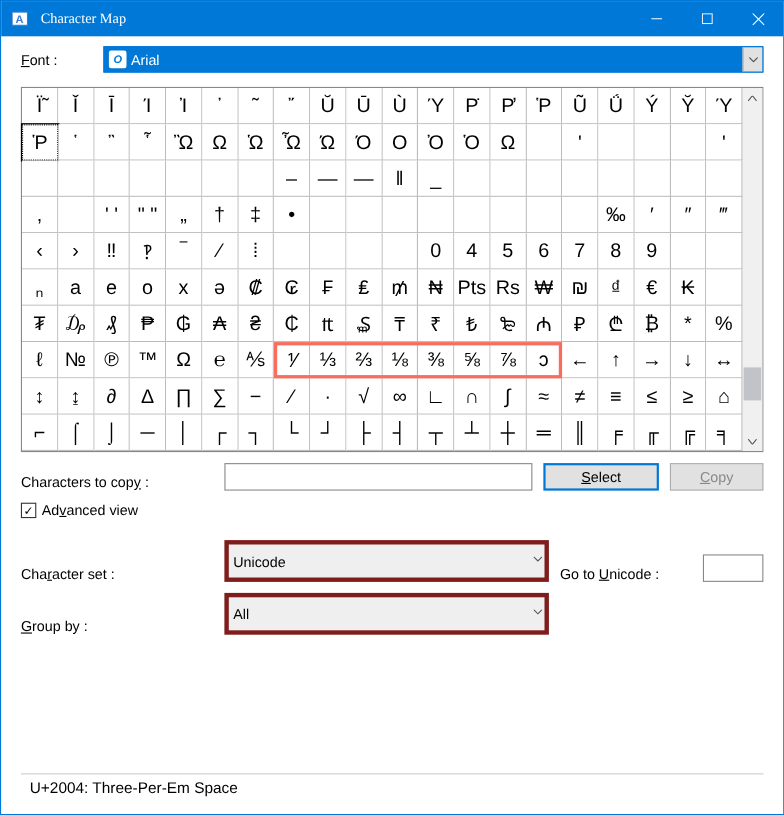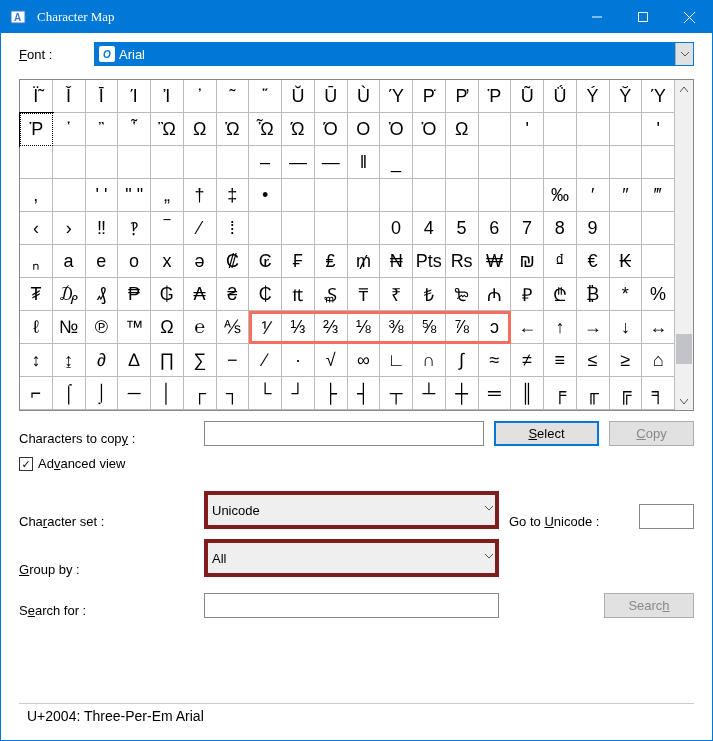--- a/index.html
+++ b/index.html
@@ -334,20 +334,15 @@
   <div class="ctrl-row">
     <div class="wide-lbl"><span class="underl">G</span>roup by :</div>
     <div class="combo" style="width:295px;">
       <span>All</span>
       <span class="drop-arrow"><svg width="8" height="5">
             <polyline points="0,0 4,4 8,0" fill="none" stroke="#555"></polyline>
           </svg></span>
     </div>
   </div>
 
-  <div class="ctrl-row" style="margin-top:6px;">
-    <div class="wide-lbl">S<span class="underl">e</span>arch for :</div>
-    <input class="txt-input" style="width: 295px;" value="">
-    <div class="btn disabled" style="width:90px; margin-left:auto;">Searc<span class="underl">h</span></div>
-  </div>
-
-  <div class="status">U+2004: Three-Per-Em Arial</div>
+
+  <div class="status">U+2004: Three-Per-Em Space</div>
 </div>
 
 </body></html>

